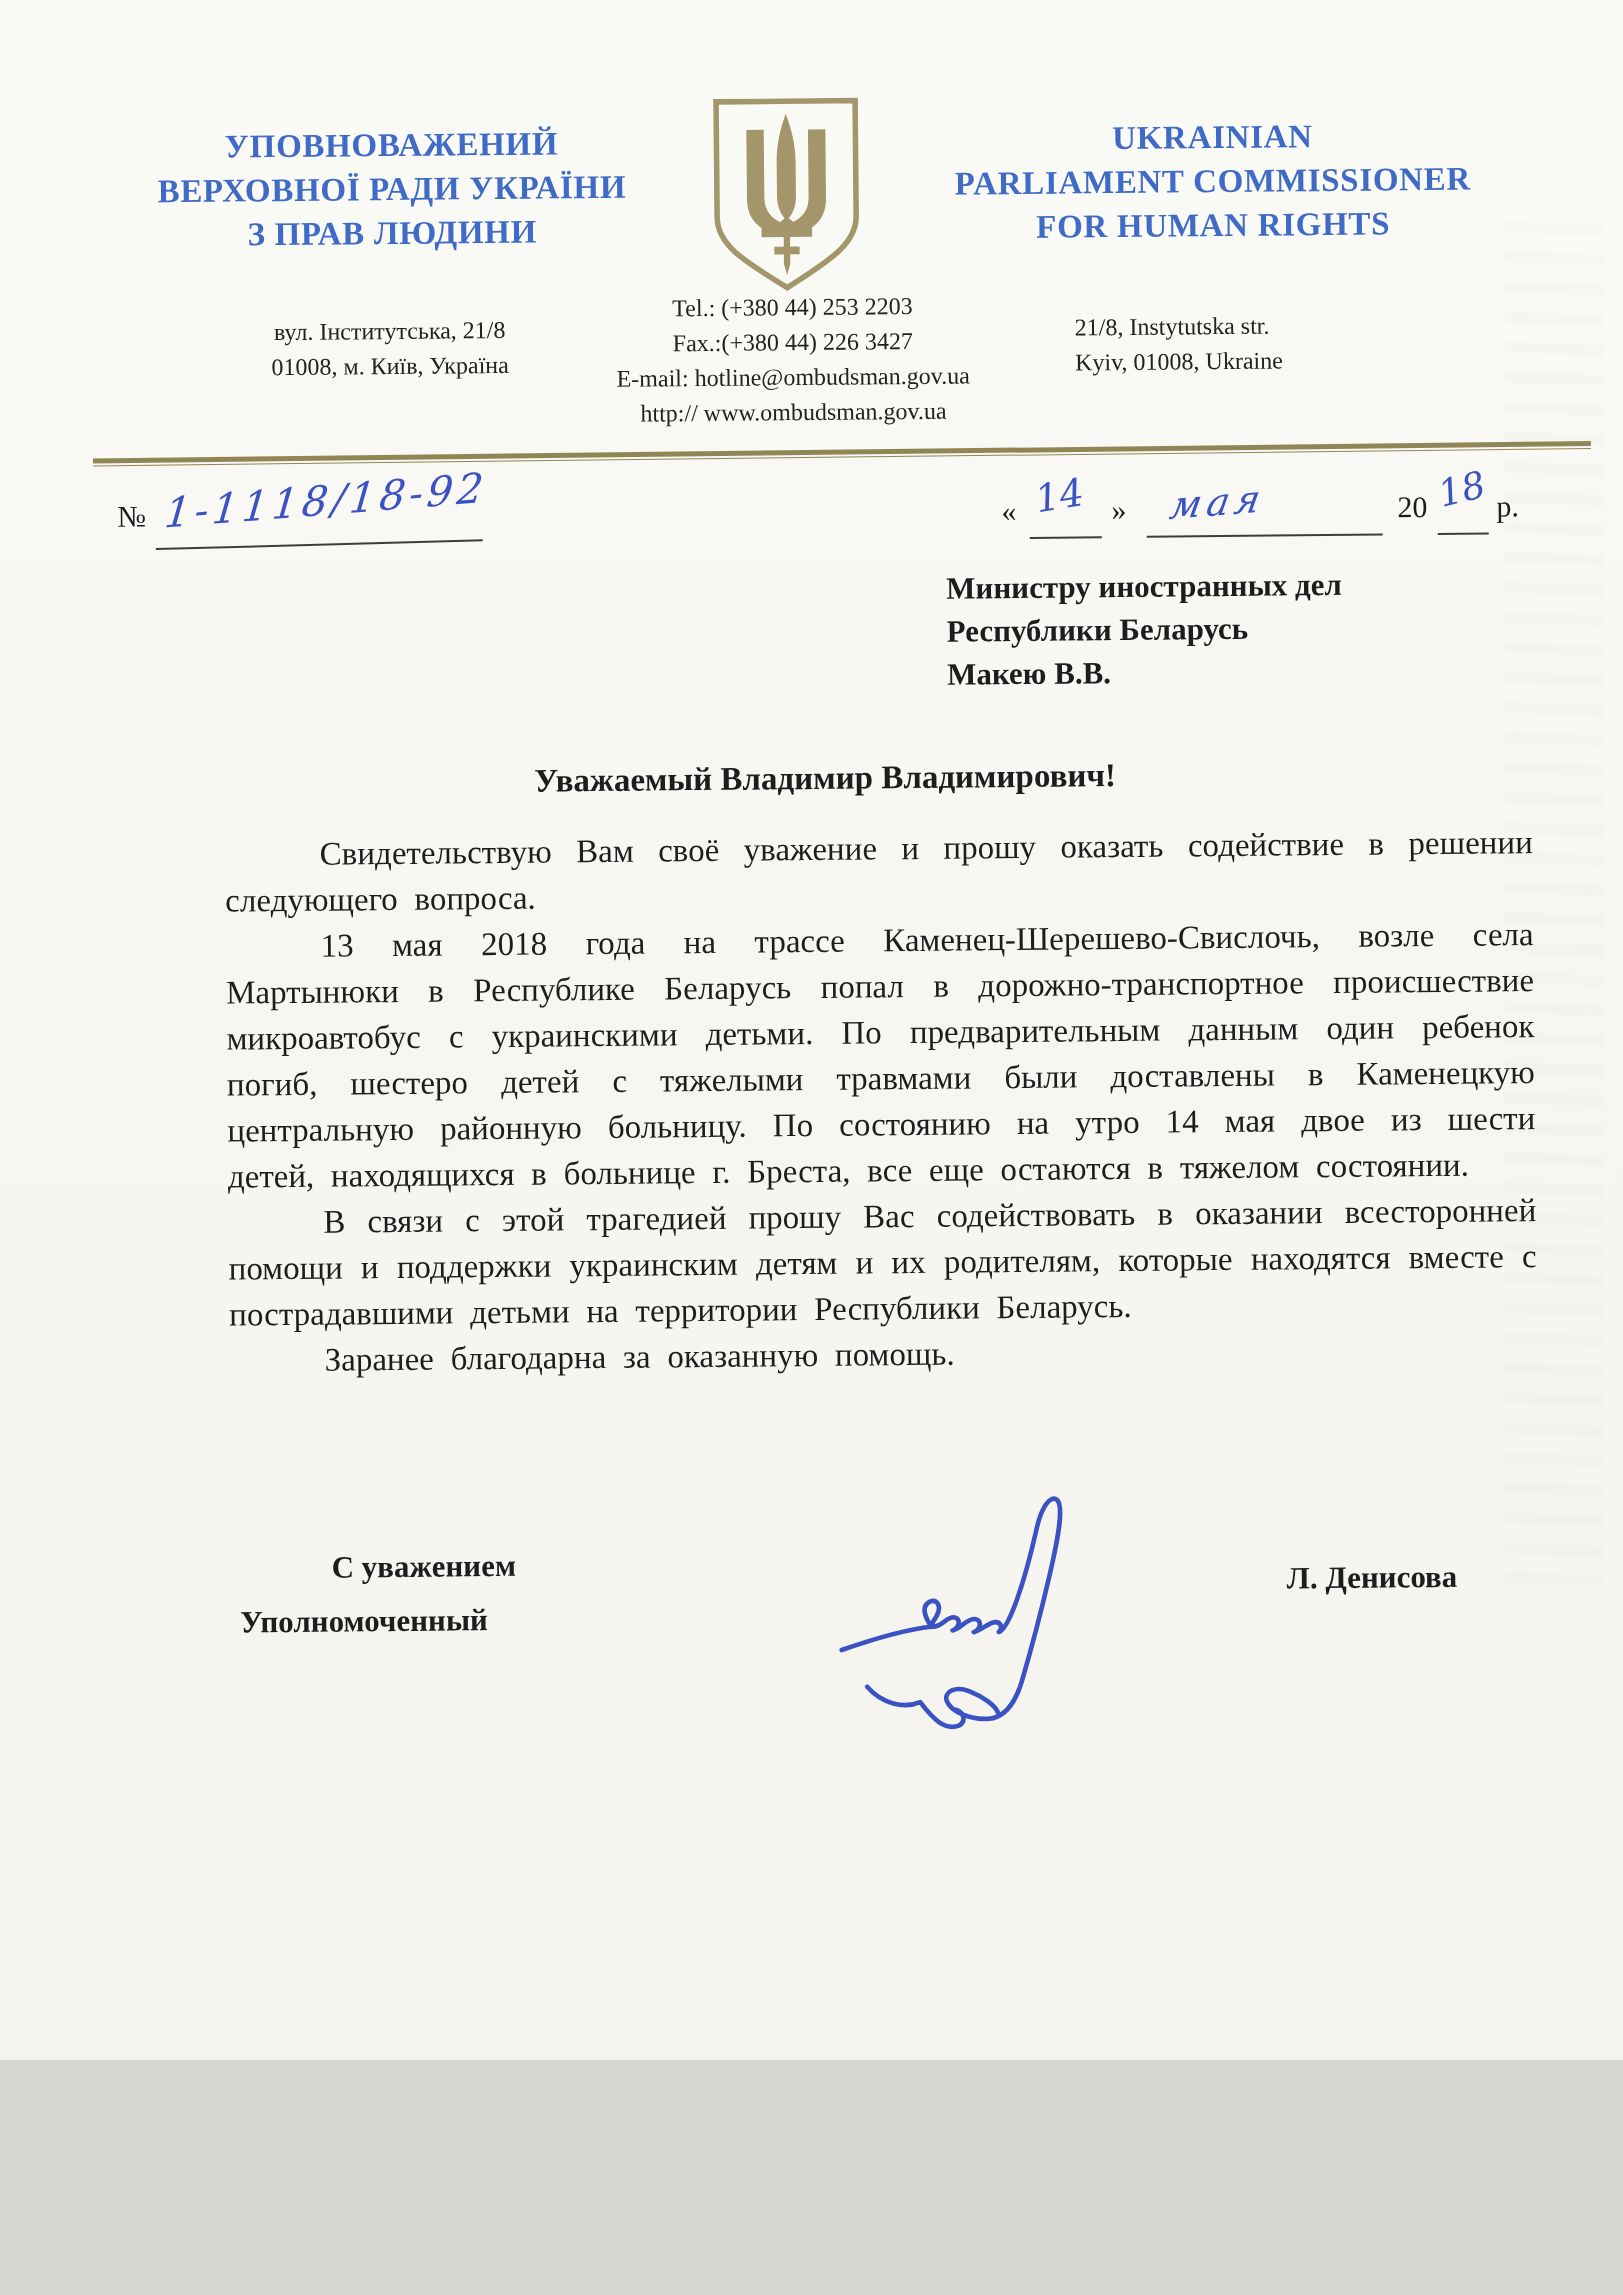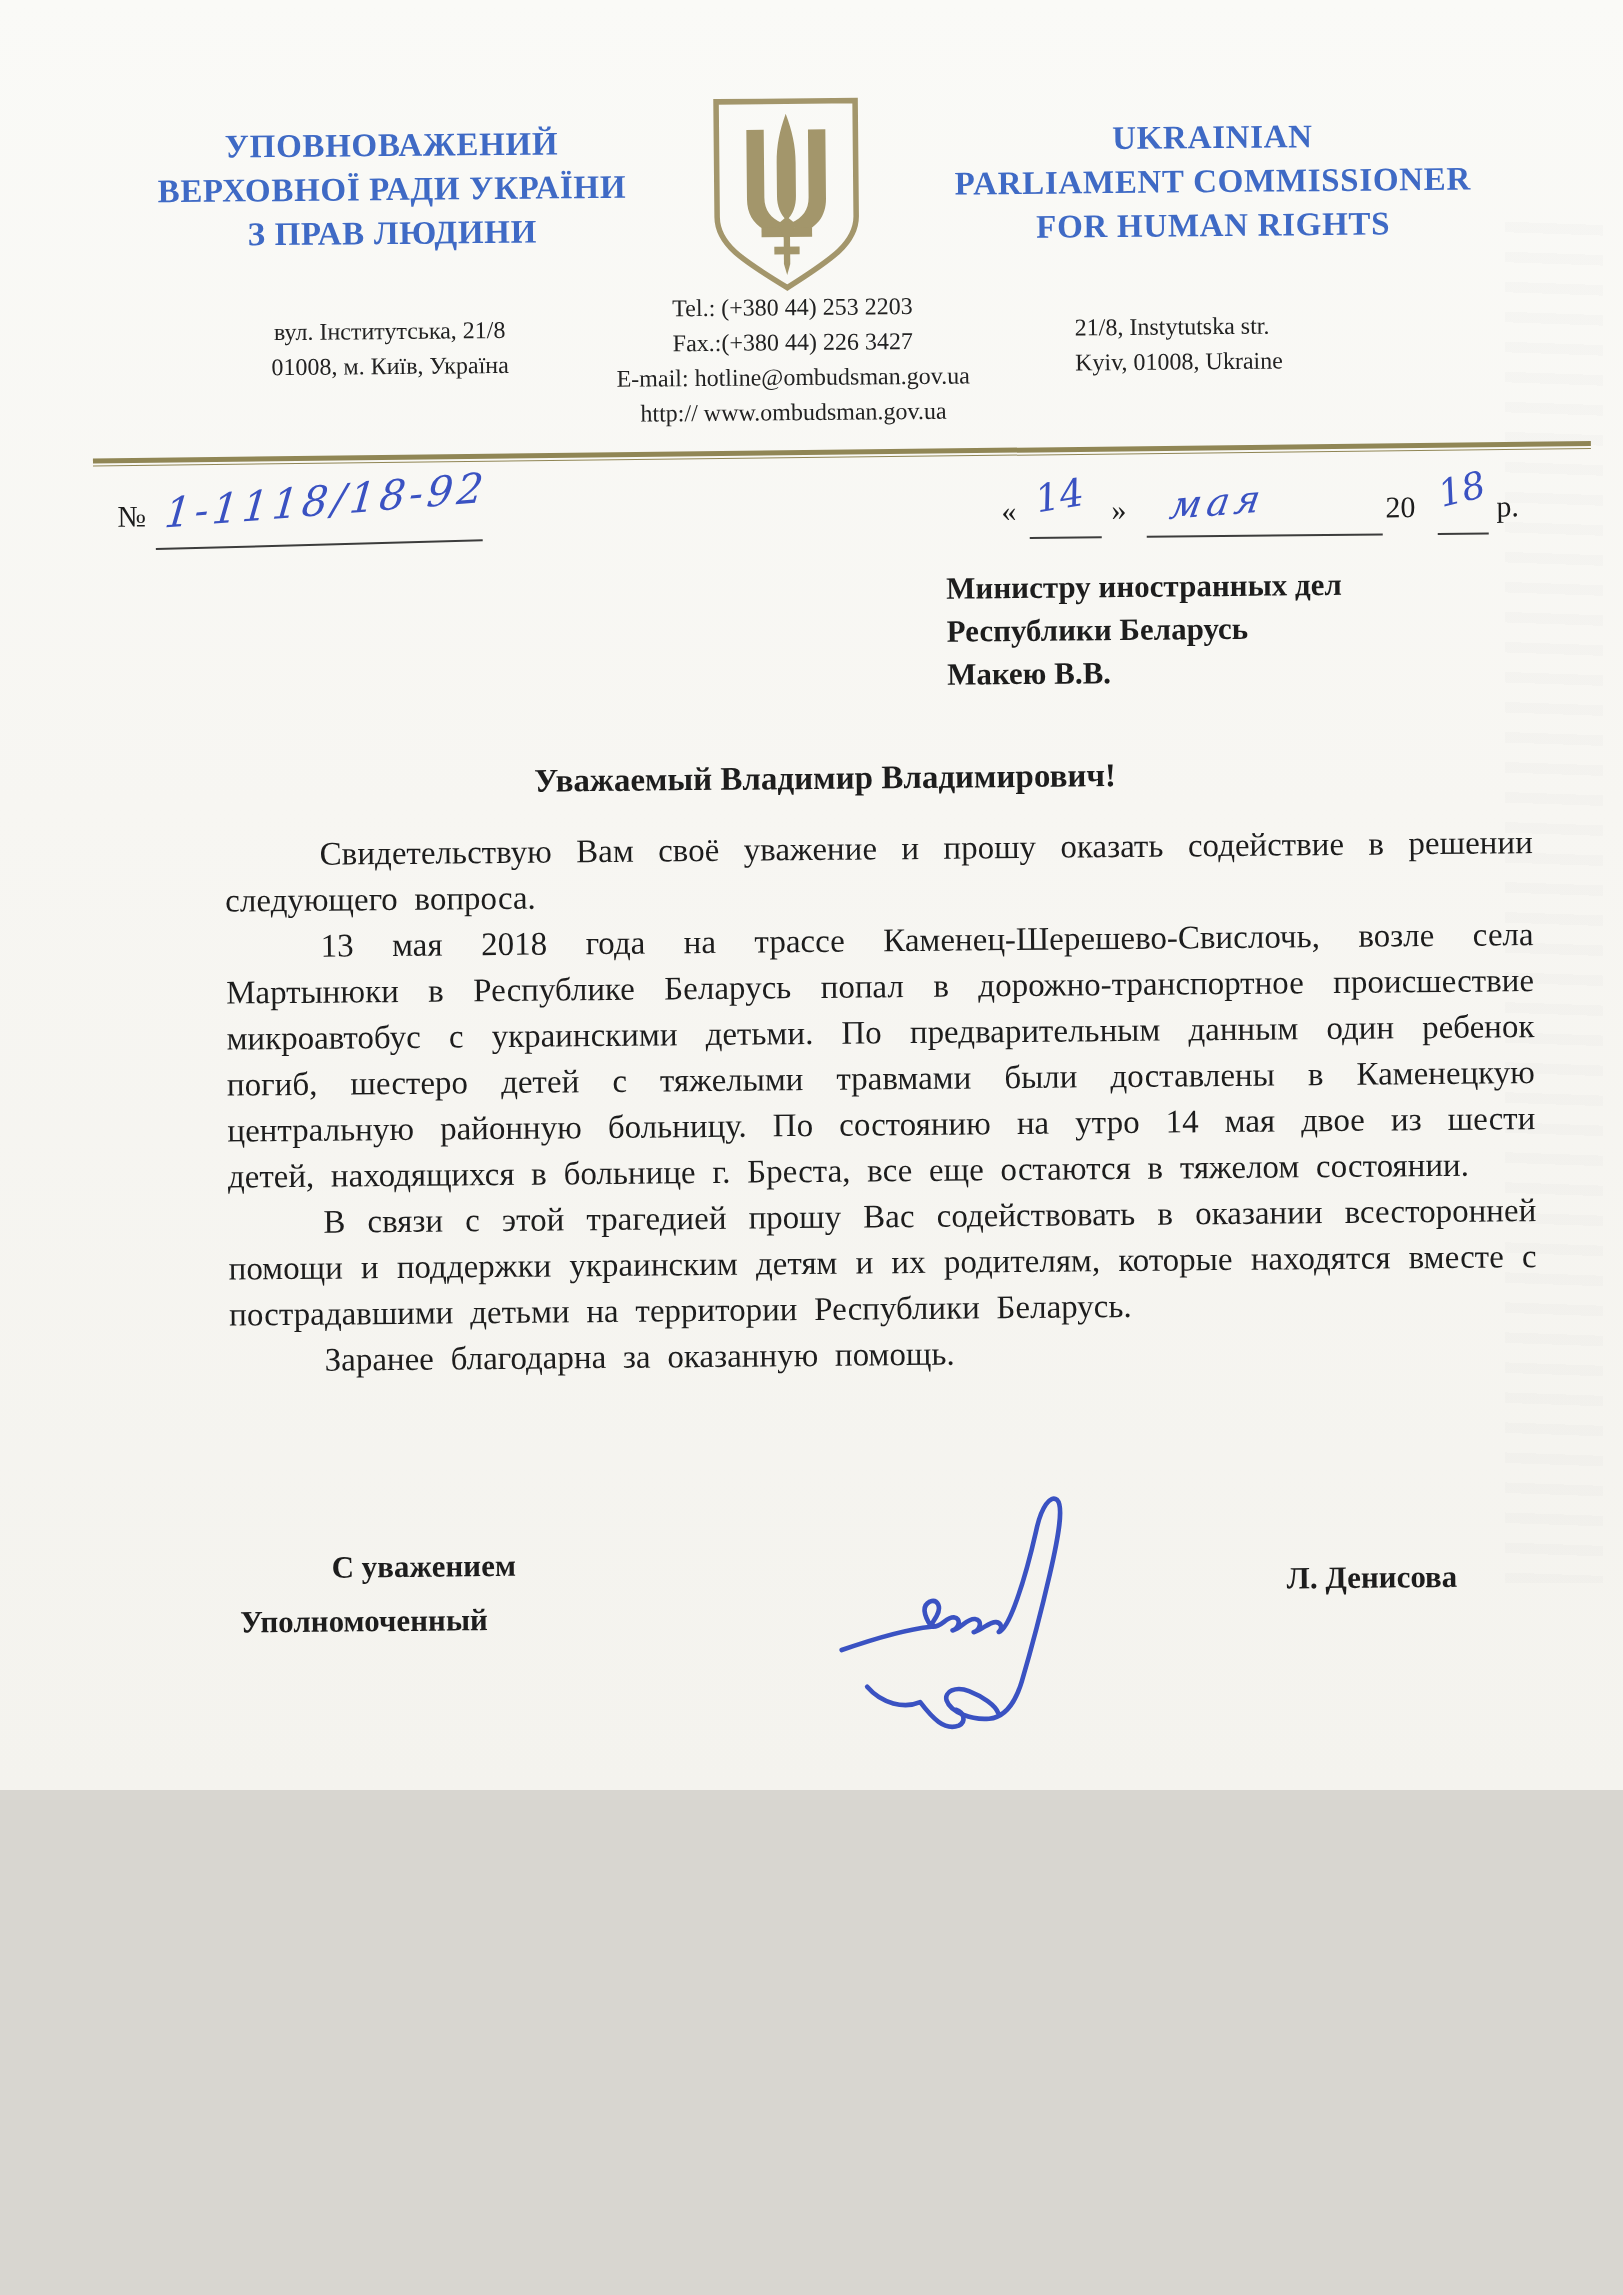--- a/index.html
+++ b/index.html
@@ -1,18 +1,18 @@
 <!DOCTYPE html>
 <html style="--accent-blue: #3f6ac5; --gold: #a3966b; --gold-dark: #908655; --ink-blue: #3a52c2;font-size:10.5px"><head>
 <meta charset="utf-8">
 <style>
   html,body{margin:0;padding:0;background:#d8d6d0;}
   .page{
     position:relative;
-    width:1623px;height:1790px;
+    width:1623px;height:2060px;
     background:linear-gradient(180deg,#fafaf7 0%,#f7f6f2 45%,#f4f3ee 100%);
     overflow:hidden;
     font-family:"Liberation Serif",serif;
     color:#1d1d1d;
   }
   .tilt{position:absolute;inset:0;transform:rotate(-0.55deg);transform-origin:811px 981px;}
 
   
   .org{position:absolute;top:119px;width:589px;text-align:center;
        font-weight:bold;font-size:33px;line-height:44px;color:var(--accent-blue);
@@ -38,21 +38,21 @@
   .no-value{position:absolute;left:169px;top:-11.8px;font-size:41px;letter-spacing:3.9px;
             transform:rotate(-4deg) skewX(-10deg);white-space:nowrap;}
   .dategrp{position:absolute;left:1006px;top:3.9px;width:536px;height:65px;}
   .dg-q1{position:absolute;left:0;top:7.9px;}
   .dg-dayline{position:absolute;left:27.5px;top:51px;width:72px;height:2px;background:#3c3c3c;}
   .dg-day{position:absolute;left:34px;top:-11.8px;font-size:38px;transform:rotate(-9deg);}
   .dg-q2{position:absolute;left:110px;top:7.9px;}
   .dg-monthline{position:absolute;left:145px;top:51px;width:236px;height:2px;background:#3c3c3c;}
   .dg-month{position:absolute;left:169px;top:-3.9px;font-size:38px;letter-spacing:5.2px;
             transform:rotate(-4deg) skewX(-14deg);}
-  .dg-20{position:absolute;left:384px;top:7.9px;text-align:center;}
+  .dg-20{position:absolute;left:396px;top:7.9px;text-align:center;}
   .dg-yearline{position:absolute;left:436px;top:51px;width:51px;height:2px;background:#3c3c3c;}
   .dg-year{position:absolute;left:437px;top:-14.4px;font-size:37px;transform:rotate(-13deg);}
   .dg-r{position:absolute;left:495px;top:7.9px;}
 
   .addressee{position:absolute;left:950px;top:568px;font-weight:bold;font-size:31px;line-height:43px;}
   .salutation{position:absolute;left:536px;top:760px;font-weight:bold;font-size:33px;}
 
   .body-text{position:absolute;left:226px;top:826px;width:1308px;
              font-size:33px;line-height:46px;text-align:justify;word-spacing:8.5px;}
   .body-text p{margin:0;text-indent:95px;}

